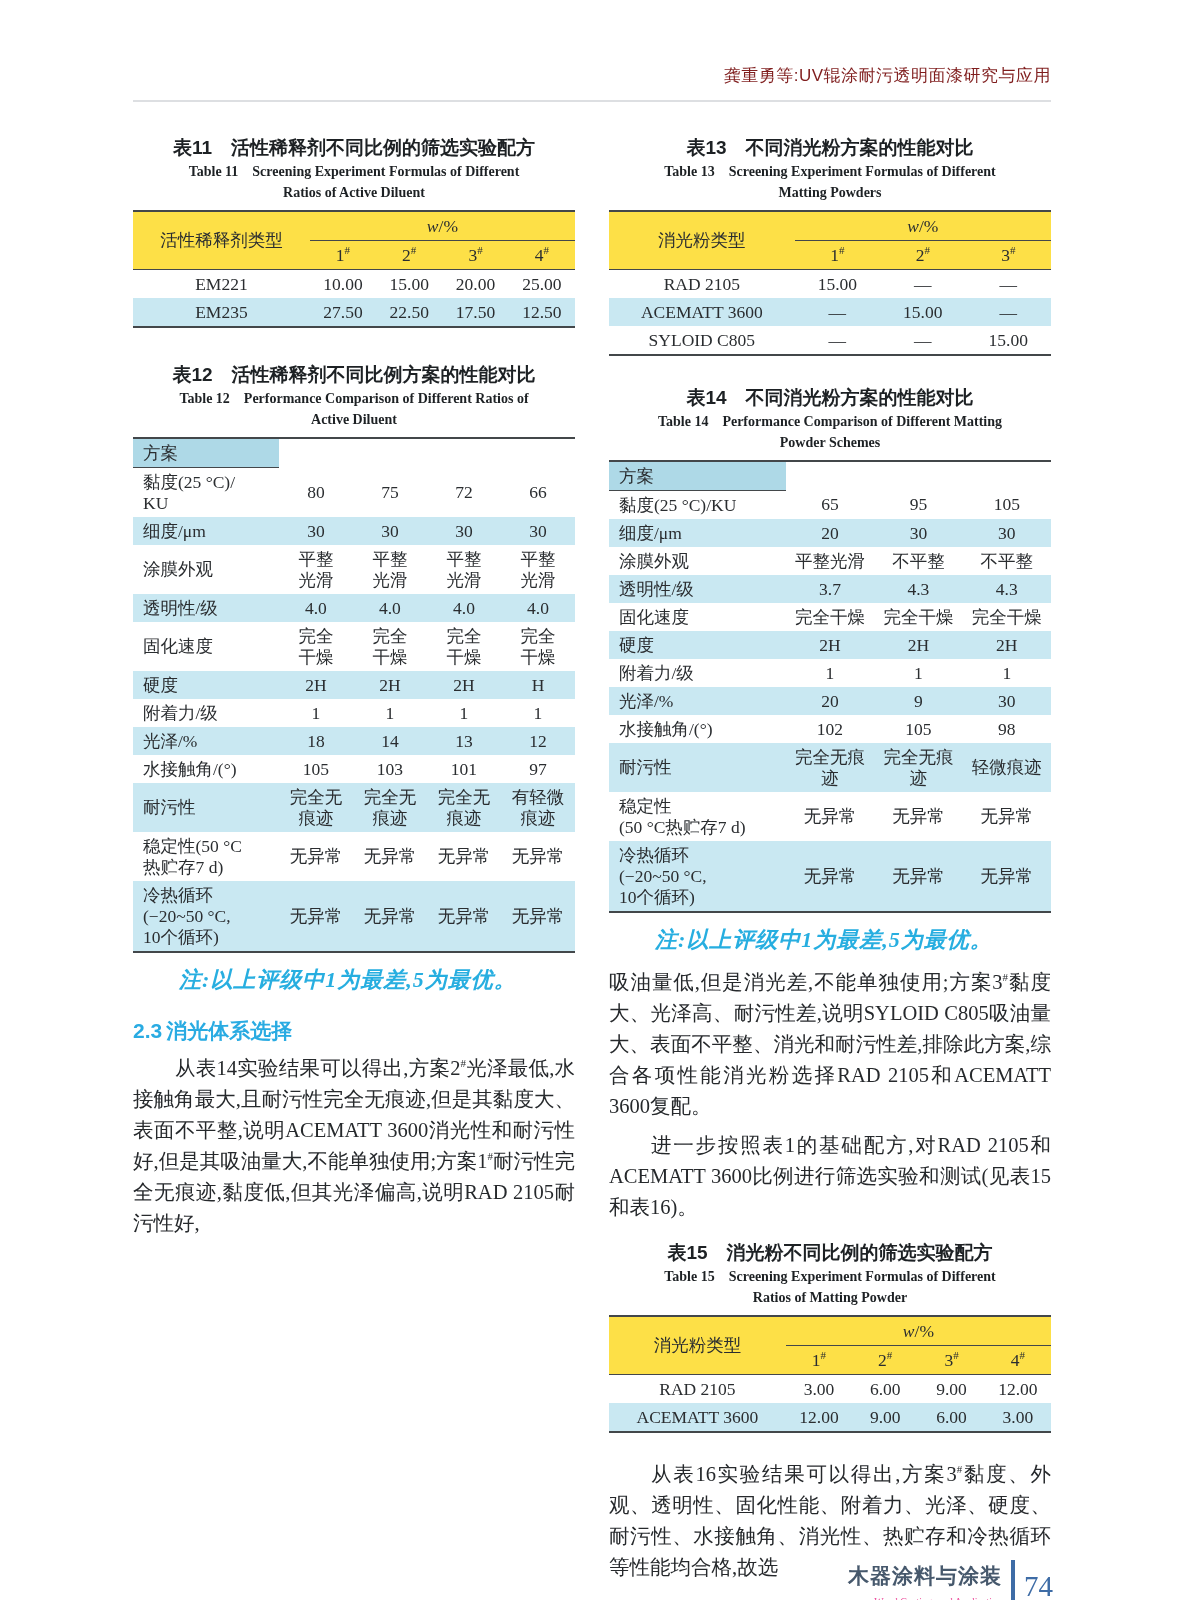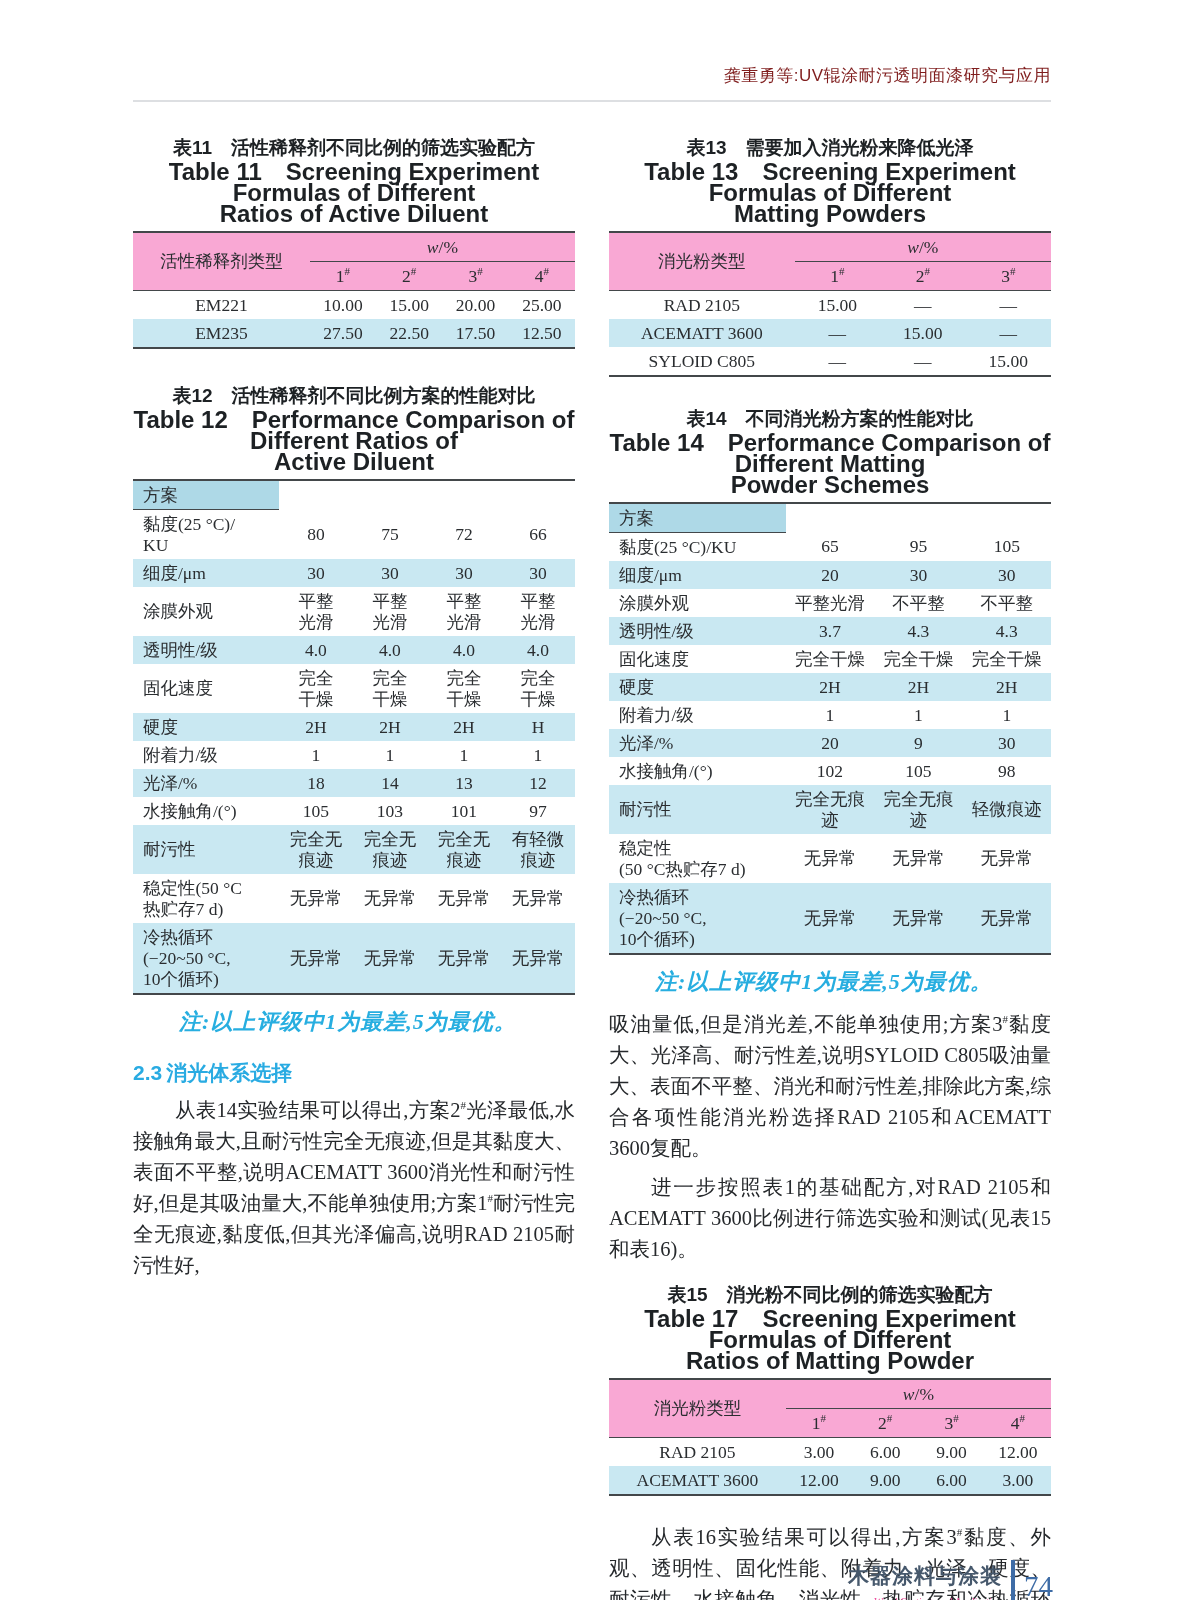--- a/index.html
+++ b/index.html
@@ -20,40 +20,40 @@
   
   .columns { position:absolute; top:136px; left:133px; width:918px; display:flex; gap:34px; }
   .col { width:442px; }
 
   
   .tbl-title-zh {
     font-family:"Liberation Sans", sans-serif; font-weight:700;
     font-size:19px; line-height:23px; text-align:center; color:#1d2124;
   }
   .tbl-title-en {
-    font-family:Liberation Sans, sans-serif; font-weight:700;
-    font-size:24px; line-height:21px; text-align:center; color:#1d2124;
+    font-family:Liberation Serif, serif; font-weight:700;
+    font-size:14px; line-height:21px; text-align:center; color:#1d2124;
     white-space:pre-line; margin-top:2px;
   }
 
   
   table.data-table {
     width:100%; border-collapse:collapse; table-layout:fixed;
     margin-top:7px; font-size:17.5px; color:#2a2d30;
     border-top:2px solid #43474a; border-bottom:2px solid #43474a;
   }
   .data-table th, .data-table td {
     font-weight:400; white-space:pre-line; line-height:1.2;
     padding:3.5px 2px; vertical-align:middle; text-align:center;
   }
   .data-table thead th { border-bottom:1.6px solid #43474a; }
   th.grp { border-bottom:1.4px solid #43474a !important; }
   thead th.lbl-h { }
   
-  .form thead { background:#f9a8d4; }
+  .form thead { background:#fde047; }
   .perf thead tr { background:#aed9e7; }
   .form tbody tr:nth-of-type(even), .perf tbody tr:nth-of-type(even) { background:#c9e8f2; }
   .perf th.lbl, .perf td.lbl { text-align:left; padding-left:10px; }
   .w-it { font-style:italic; }
   sup.hash, .psup {
     font-size:11px; vertical-align:super; line-height:0;
   }
   .gap-lg { margin-top:35px; }
   .gap-md { margin-top:30px; }
 
@@ -287,21 +287,21 @@
       </div>
 
 
       <p class="para"><span>从表14实验结果可以得出,方案2</span><span class="psup">#</span><span>光泽最低,水接触角最大,且耐污性完全无痕迹,但是其黏度大、表面不平整,说明ACEMATT 3600消光性和耐污性好,但是其吸油量大,不能单独使用;方案1</span><span class="psup">#</span><span>耐污性完全无痕迹,黏度低,但其光泽偏高,说明RAD 2105耐污性好,</span></p>
 
     </div>
 
     <div class="col">
 
       <section>
-        <div class="tbl-title-zh">表13　需要加入消光粉来降低光泽</div>
+        <div class="tbl-title-zh">表13　不同消光粉方案的性能对比</div>
         <div class="tbl-title-en">Table 13　Screening Experiment Formulas of Different
 Matting Powders</div>
         <table class="data-table form">
           <colgroup>
               <col style="width:42%">
               <col style="width:19.33%">
               <col style="width:19.33%">
               <col style="width:19.33%">
             </colgroup>
           <thead>
@@ -452,21 +452,21 @@
       </section>
 
       <div class="note">注:以上评级中1为最差,5为最优。</div>
 
       <p class="para no-indent" style="margin-top:12px;"><span>吸油量低,但是消光差,不能单独使用;方案3</span><span class="psup">#</span><span>黏度大、光泽高、耐污性差,说明SYLOID C805吸油量大、表面不平整、消光和耐污性差,排除此方案,综合各项性能消光粉选择RAD 2105和ACEMATT 3600复配。</span></p>
 
       <p class="para">进一步按照表1的基础配方,对RAD 2105和ACEMATT 3600比例进行筛选实验和测试(见表15和表16)。</p>
 
       <section style="margin-top:18px;">
         <div class="tbl-title-zh">表15　消光粉不同比例的筛选实验配方</div>
-        <div class="tbl-title-en">Table 17　Screening Experiment Formulas of Different
+        <div class="tbl-title-en">Table 15　Screening Experiment Formulas of Different
 Ratios of Matting Powder</div>
         <table class="data-table form">
           <colgroup>
               <col style="width:40%">
               <col style="width:15%">
               <col style="width:15%">
               <col style="width:15%">
               <col style="width:15%">
             </colgroup>
           <thead>

